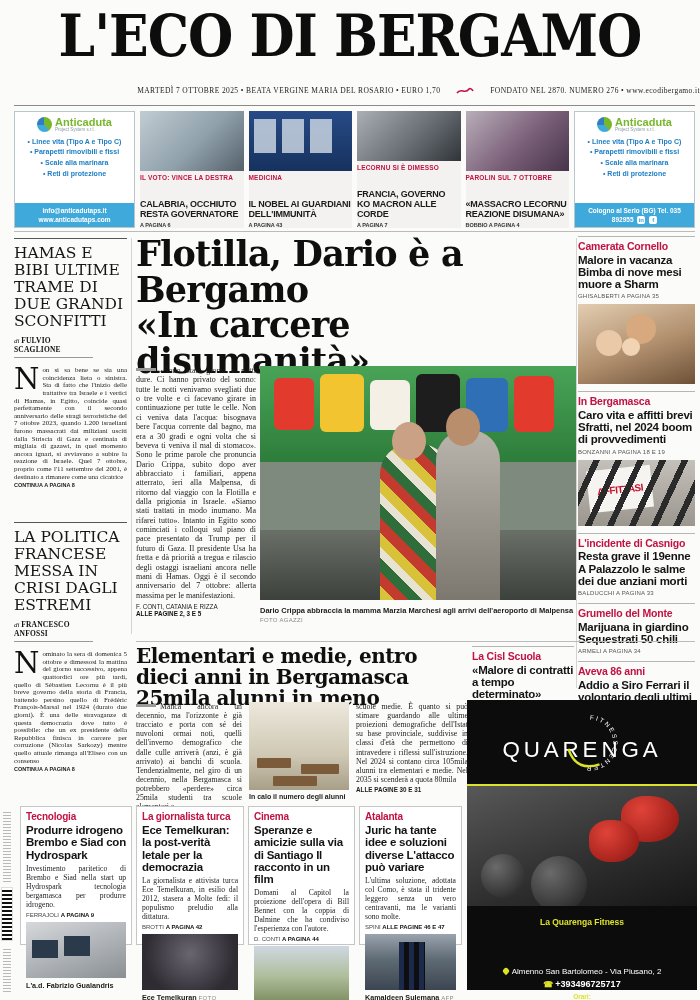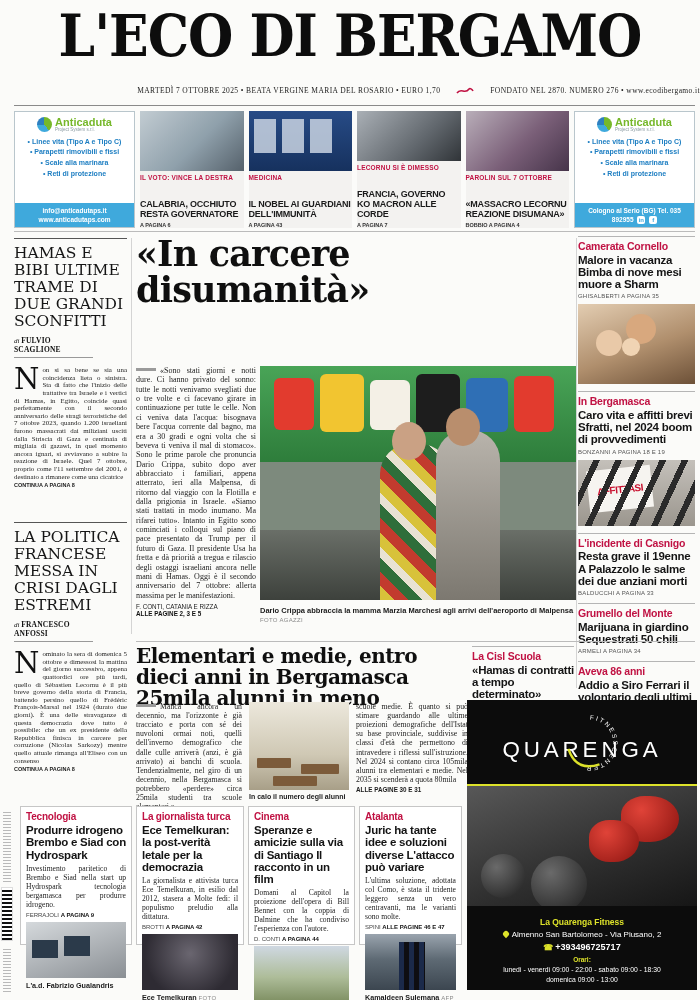--- a/index.html
+++ b/index.html
@@ -89,21 +89,21 @@
   .sref{font-family:"Liberation Sans",sans-serif;font-size:6.3px;font-weight:bold;margin-top:2px;}
   .cisl{position:absolute;top:646px;left:472px;width:102px;border-top:1px solid #b5b5b5;padding-top:4px;}
   
   .quarenga{position:absolute;top:700px;left:467px;width:230px;height:290px;background:#0c0c0c;}
   .q-logo{height:84px;display:flex;align-items:center;justify-content:center;border-bottom:2px solid #dde22a;}
   .q-photo{height:120px;background:linear-gradient(160deg,#585858 0%,#2e2e2e 60%,#161616 100%);position:relative;overflow:hidden;}
   .q-glove{position:absolute;border-radius:45% 55% 55% 45%;background:radial-gradient(circle at 35% 30%,#e04338,#8c1410);}
   .q-kb{position:absolute;border-radius:50%;background:radial-gradient(circle at 35% 30%,#6a6a6a,#1c1c1c);}
   .q-contact{height:84px;color:#fff;text-align:center;font-size:6.8px;line-height:1.5;padding-top:10px;}
   .q-name{color:#dde22a;font-weight:bold;font-size:8.5px;}
-  .q-addr{font-size:8px;}
+  .q-addr{font-size:8px;margin-top:37px;}
   .q-phone{font-weight:bold;font-size:9px;}
   .q-ico{color:#dde22a;font-size:8px;margin-right:2px;}
   .pin{display:inline-block;width:6px;height:6px;background:#dde22a;border-radius:50% 50% 50% 0;transform:rotate(-45deg);margin-right:3px;}
   .q-orari{color:#dde22a;font-weight:bold;font-size:6.5px;margin-top:1px;}
   
   .box{position:absolute;top:806px;height:139px;border:1px solid #c6c6c6;background:#fff;padding:5px 5px 4px;box-sizing:border-box;}
   .box .bk{font-size:10px;}
   .box .bt{font-size:11.5px;}
   .box p{margin:4px 0 2px;font-family:"Liberation Serif",serif;font-size:7.6px;line-height:1.18;text-align:justify;color:#1c1c1c;}
   .box .cr{font-size:6px;color:#444;}
@@ -237,20 +237,21 @@
     <div class="byline">
       <span>di</span>
       <b>FRANCESCO ANFOSSI</b>
     </div>
     <p><span class="dc">N</span><span>ominato la sera di domenica 5 ottobre e dimessosi la mattina del giorno successivo, appena quattordici ore più tardi, quello di Sébastien Lecornu è il più breve governo della storia di Francia, battendo persino quello di Frédéric François-Marsal nel 1924 (durato due giorni). È una delle stravaganze di questa democrazia dove tutto è possibile: che un ex presidente della Repubblica finisca in carcere per corruzione (Nicolas Sarkozy) mentre quello attuale rimanga all'Eliseo con un consenso</span></p>
     <div class="cont">CONTINUA A PAGINA 8</div>
   </div>
 
   <div class="lead">
     <div class="lead-h">
+      <div>Flotilla, Dario è a Bergamo</div>
       <div>«In carcere disumanità»</div>
     </div>
     <div class="lead-body">
       <span class="leader"></span><span>«Sono stati giorni e notti dure. Ci hanno privato del sonno: tutte le notti venivamo svegliati due o tre volte e ci facevano girare in continuazione per tutte le celle. Non ci veniva data l'acqua: bisognava bere l'acqua corrente dal bagno, ma era a 30 gradi e ogni volta che si beveva ti veniva il mal di stomaco». Sono le prime parole che pronuncia Dario Crippa, subito dopo aver abbracciato i familiari, appena atterrato, ieri alla Malpensa, di ritorno dal viaggio con la Flotilla e dalla prigionia in Israele. «Siamo stati trattati in modo inumano. Ma rifarei tutto». Intanto in Egitto sono cominciati i colloqui sul piano di pace presentato da Trump per il futuro di Gaza. Il presidente Usa ha fretta e dà priorità a tregua e rilascio degli ostaggi israeliani ancora nelle mani di Hamas. Oggi è il secondo anniversario del 7 ottobre: allerta massima per le manifestazioni.</span>
       <div class="lead-auth">F. CONTI, CATANIA E RIZZA</div>
       <div class="lead-ref">ALLE PAGINE 2, 3 E 5</div>
     </div>
     <div class="lead-photo">
       <div class="lp-band"></div>
       <span class="lp-blob" style="left:14px;top:12px;width:40px;height:52px;background:#e23b2e"></span>
@@ -325,21 +326,21 @@
       </div>
       <div class="scol" style="width:112px">
         <span>scuole medie. È quanto si può stimare guardando alle ultime proiezioni demografiche dell'Istat su base provinciale, suddivise in classi d'età che permettono di intravedere i riflessi sull'istruzione. Nel 2024 si contano circa 105mila alunni tra elementari e medie. Nel 2035 si scenderà a quota 80mila</span>
         <div class="sref">ALLE PAGINE 30 E 31</div>
       </div>
     </div>
   </div>
 
   <div class="cisl">
     <div class="bk">La Cisl Scuola</div>
-    <div class="bt">«Hamas di contratti a tempo determinato»</div>
+    <div class="bt">«Malore di contratti a tempo determinato»</div>
     <div class="bref">CAPPELLUZZO A PAGINA 23</div>
   </div>
 
   <div class="quarenga">
     <div class="q-logo">
       <svg width="214" height="72" viewBox="0 0 220 74">
         <defs>
             <path id="ring" d="M118,14 a24,24 0 1,1 -0.05,0" fill="none"></path>
           </defs>
         <text x="110" y="52" text-anchor="middle" fill="#ffffff" font-size="23" letter-spacing="4" font-family="Liberation Sans, sans-serif">QUARENGA</text>

